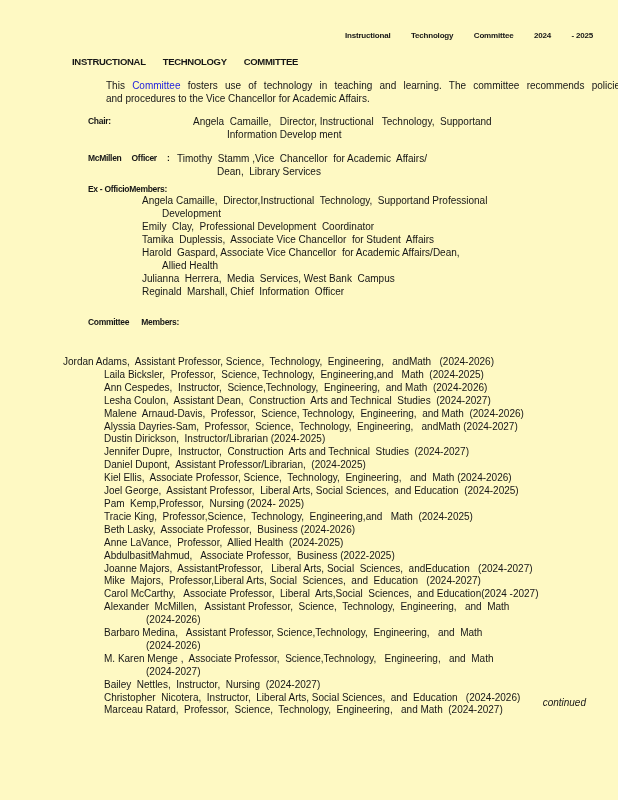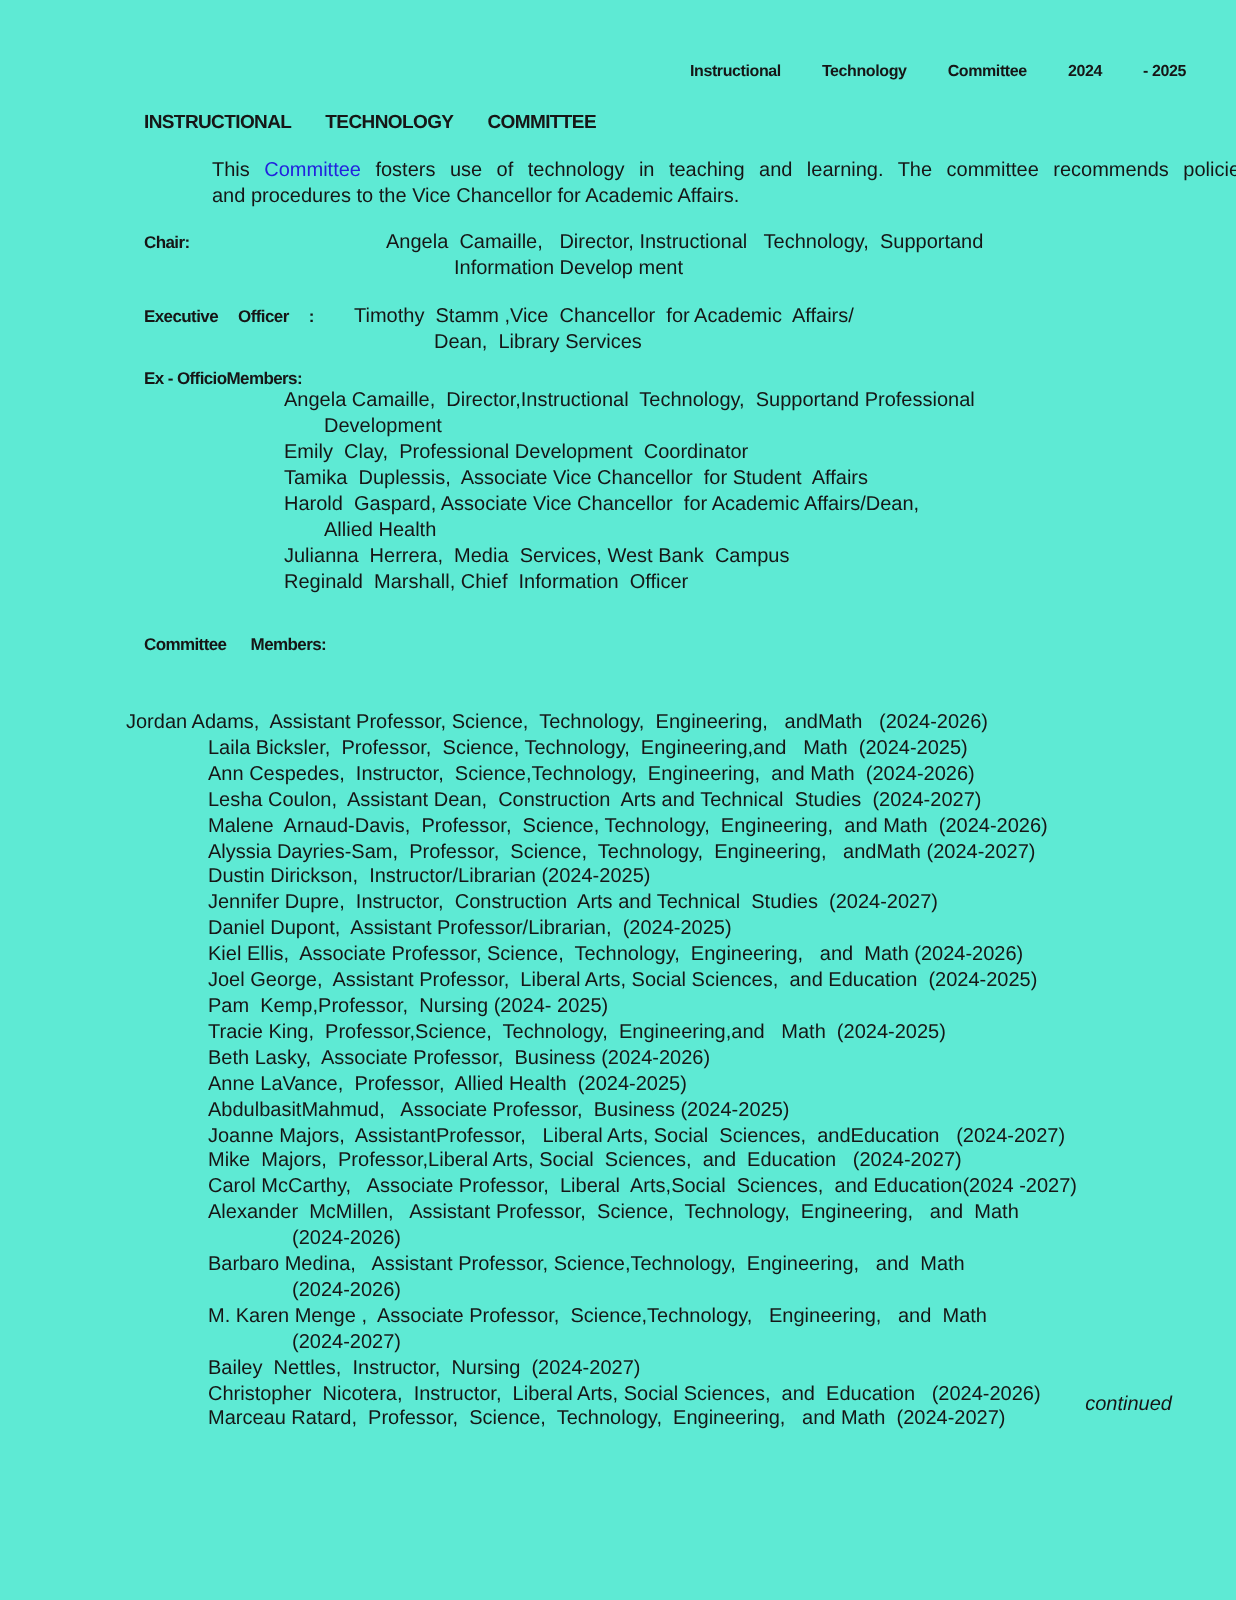--- a/index.html
+++ b/index.html
@@ -2,21 +2,21 @@
 <html><head>
 <meta charset="utf-8">
 <style>
   * { margin: 0; padding: 0; box-sizing: border-box; }
   html, body { background: #ffffff; }
   body { font-family: "Liberation Sans", sans-serif; color: #161616; }
   .page {
     position: relative;
     width: 618px;
     height: 800px;
-    background: #5eead4;
+    background: #fef9c3;
     overflow: hidden;
   }
 
   
   .hdr-right {
     position: absolute; top: 31px; left: 345px; width: 248px;
     display: flex; justify-content: space-between;
     font-size: 8px; font-weight: bold; letter-spacing: -0.2px;
     white-space: pre;
   }
@@ -33,20 +33,21 @@
   .intro {
     position: absolute; top: 79px; left: 72px; width: 519px;
     font-size: 10px; line-height: 13.2px; margin-left: 34px;
   }
   .intro .justified { text-align: justify; text-align-last: justify; }
   .intro .link { text-decoration: none; }
 
   .label {
     font-size: 8.5px; font-weight: bold; letter-spacing: -0.3px;
     white-space: pre;
+    margin-left: 16px;
   }
   .chair-label { position: absolute; top: 116px; left: 72px; }
   .chair-value { position: absolute; top: 115px; left: 193px; font-size: 10px; line-height: 13.2px; }
   .chair-value .wrap { padding-left: 34px; }
 
   .exec-label { position: absolute; top: 153px; left: 72px; word-spacing: 8px; }
   .exec-value { position: absolute; top: 152px; left: 177px; font-size: 10px; line-height: 13.2px; }
   .exec-value .wrap { padding-left: 40px; }
 
   .exo-heading { position: absolute; top: 184px; left: 72px; }
@@ -84,21 +85,21 @@
     <div class="justified"><span>This </span><span class="link" style="color: rgb(34, 34, 221);">Committee</span><span> fosters use of technology in teaching and learning. The committee recommends policies</span></div>
     <div>and procedures to the Vice Chancellor  for Academic Affairs.</div>
   </div>
 
   <div class="label chair-label">Chair:</div>
   <div class="chair-value">
     <div class="line">Angela  Camaille,   Director, Instructional   Technology,  Supportand</div>
     <div class="line wrap">Information Develop ment</div>
   </div>
 
-  <div class="label exec-label">Executive Officer :</div>
+  <div class="label exec-label">McMillen Officer :</div>
   <div class="exec-value">
     <div class="line">Timothy  Stamm ,Vice  Chancellor  for Academic  Affairs/</div>
     <div class="line wrap">Dean,  Library Services</div>
   </div>
 
   <div class="label exo-heading">Ex - OfficioMembers:</div>
   <div class="exo-list">
 
   <div class="line lvl-main">Angela Camaille,  Director,Instructional  Technology,  Supportand Professional</div>
       <div class="line lvl-wrap">Development</div>
@@ -121,21 +122,21 @@
       <div class="line lvl-member">Alyssia Dayries-Sam,  Professor,  Science,  Technology,  Engineering,   andMath (2024-2027)</div>
       <div class="line lvl-member">Dustin Dirickson,  Instructor/Librarian (2024-2025)</div>
       <div class="line lvl-member">Jennifer Dupre,  Instructor,  Construction  Arts and Technical  Studies  (2024-2027)</div>
       <div class="line lvl-member">Daniel Dupont,  Assistant Professor/Librarian,  (2024-2025)</div>
       <div class="line lvl-member">Kiel Ellis,  Associate Professor, Science,  Technology,  Engineering,   and  Math (2024-2026)</div>
       <div class="line lvl-member">Joel George,  Assistant Professor,  Liberal Arts, Social Sciences,  and Education  (2024-2025)</div>
       <div class="line lvl-member">Pam  Kemp,Professor,  Nursing (2024- 2025)</div>
       <div class="line lvl-member">Tracie King,  Professor,Science,  Technology,  Engineering,and   Math  (2024-2025)</div>
       <div class="line lvl-member">Beth Lasky,  Associate Professor,  Business (2024-2026)</div>
       <div class="line lvl-member">Anne LaVance,  Professor,  Allied Health  (2024-2025)</div>
-      <div class="line lvl-member">AbdulbasitMahmud,   Associate Professor,  Business (2024-2025)</div>
+      <div class="line lvl-member">AbdulbasitMahmud,   Associate Professor,  Business (2022-2025)</div>
       <div class="line lvl-member">Joanne Majors,  AssistantProfessor,   Liberal Arts, Social  Sciences,  andEducation   (2024-2027)</div>
       <div class="line lvl-member">Mike  Majors,  Professor,Liberal Arts, Social  Sciences,  and  Education   (2024-2027)</div>
       <div class="line lvl-member">Carol McCarthy,   Associate Professor,  Liberal  Arts,Social  Sciences,  and Education(2024 -2027)</div>
       <div class="line lvl-member">Alexander  McMillen,   Assistant Professor,  Science,  Technology,  Engineering,   and  Math</div>
       <div class="line lvl-wrap">(2024-2026)</div>
       <div class="line lvl-member">Barbaro Medina,   Assistant Professor, Science,Technology,  Engineering,   and  Math</div>
       <div class="line lvl-wrap">(2024-2026)</div>
       <div class="line lvl-member">M. Karen Menge ,  Associate Professor,  Science,Technology,   Engineering,   and  Math</div>
       <div class="line lvl-wrap">(2024-2027)</div>
       <div class="line lvl-member">Bailey  Nettles,  Instructor,  Nursing  (2024-2027)</div>

